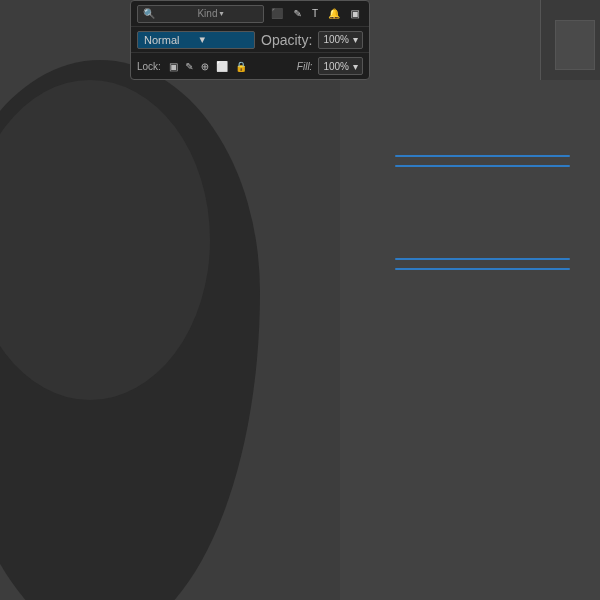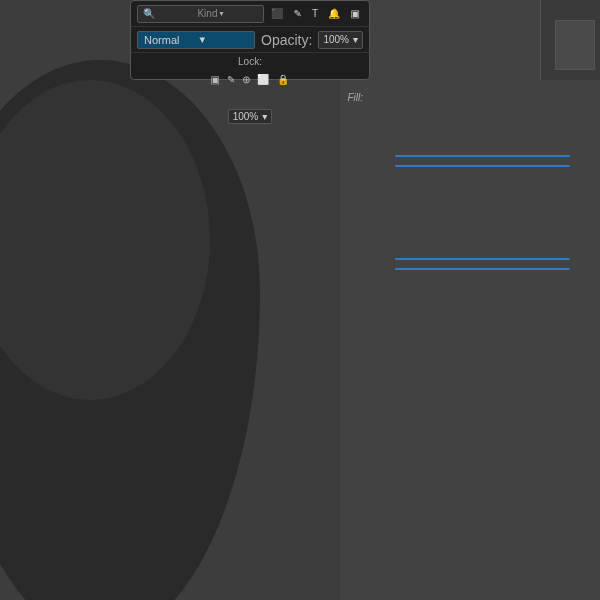--- a/index.html
+++ b/index.html
@@ -151,21 +151,20 @@
       display: flex;
       align-items: center;
       gap: 4px;
     }
 
     
     .lock-row {
       display: flex;
       align-items: center;
       gap: 6px;
-      flex-direction: column;
     }
 
     .lock-label {
       color: #aaa;
       font-size: 10px;
     }
 
     .lock-icons {
       display: flex;
       gap: 3px;

